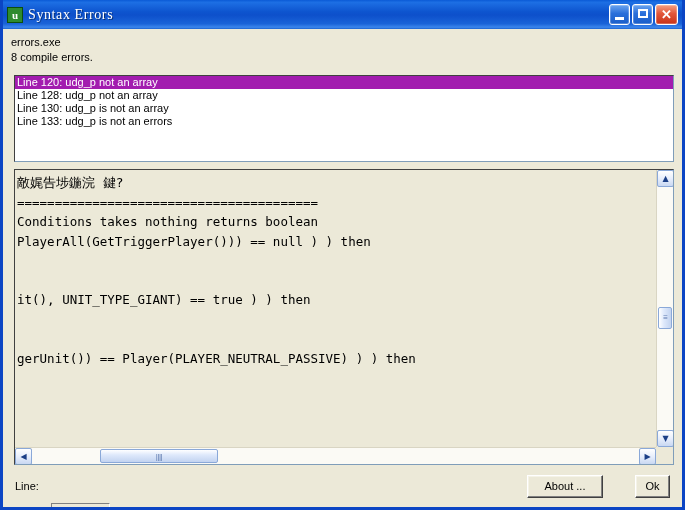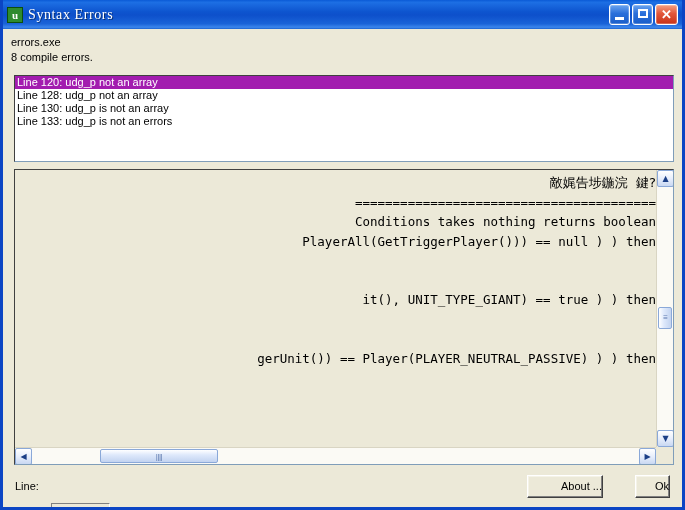--- a/index.html
+++ b/index.html
@@ -159,21 +159,20 @@
     overflow: hidden;
     background: #ece9d8;
   }
   .codelines {
     padding: 3px 0 0 2px;
     font-family: "DejaVu Sans Mono", "Liberation Mono", monospace;
     font-size: 12.5px;
     line-height: 19.5px;
     color: #000;
     white-space: pre;
-    text-align: right;
   }
   .cl { height: 19.5px; }
   .cl.cjk {
     font-family: "DejaVu Sans", sans-serif;
     font-size: 13px;
   }
 
   
   .vsb {
     position: absolute;
@@ -283,21 +282,21 @@
     height: 23px;
     box-sizing: border-box;
     background: #ece9d8;
     border: 1px solid #404040;
     border-top-color: #ffffff;
     border-left-color: #ffffff;
     box-shadow: inset -1px -1px 0 #808080, inset 1px 1px 0 #f5f3e8;
     font-family: "Liberation Sans", sans-serif;
     font-size: 11px;
     color: #000;
-    text-align: right;
+    text-align: center;
     line-height: 20px;
     cursor: default;
   }
   .btn-about { right: 79px; width: 76px; }
   .btn-ok { right: 12px; width: 35px; }
 </style>
 </head>
 <body>
 
 <div class="window">

